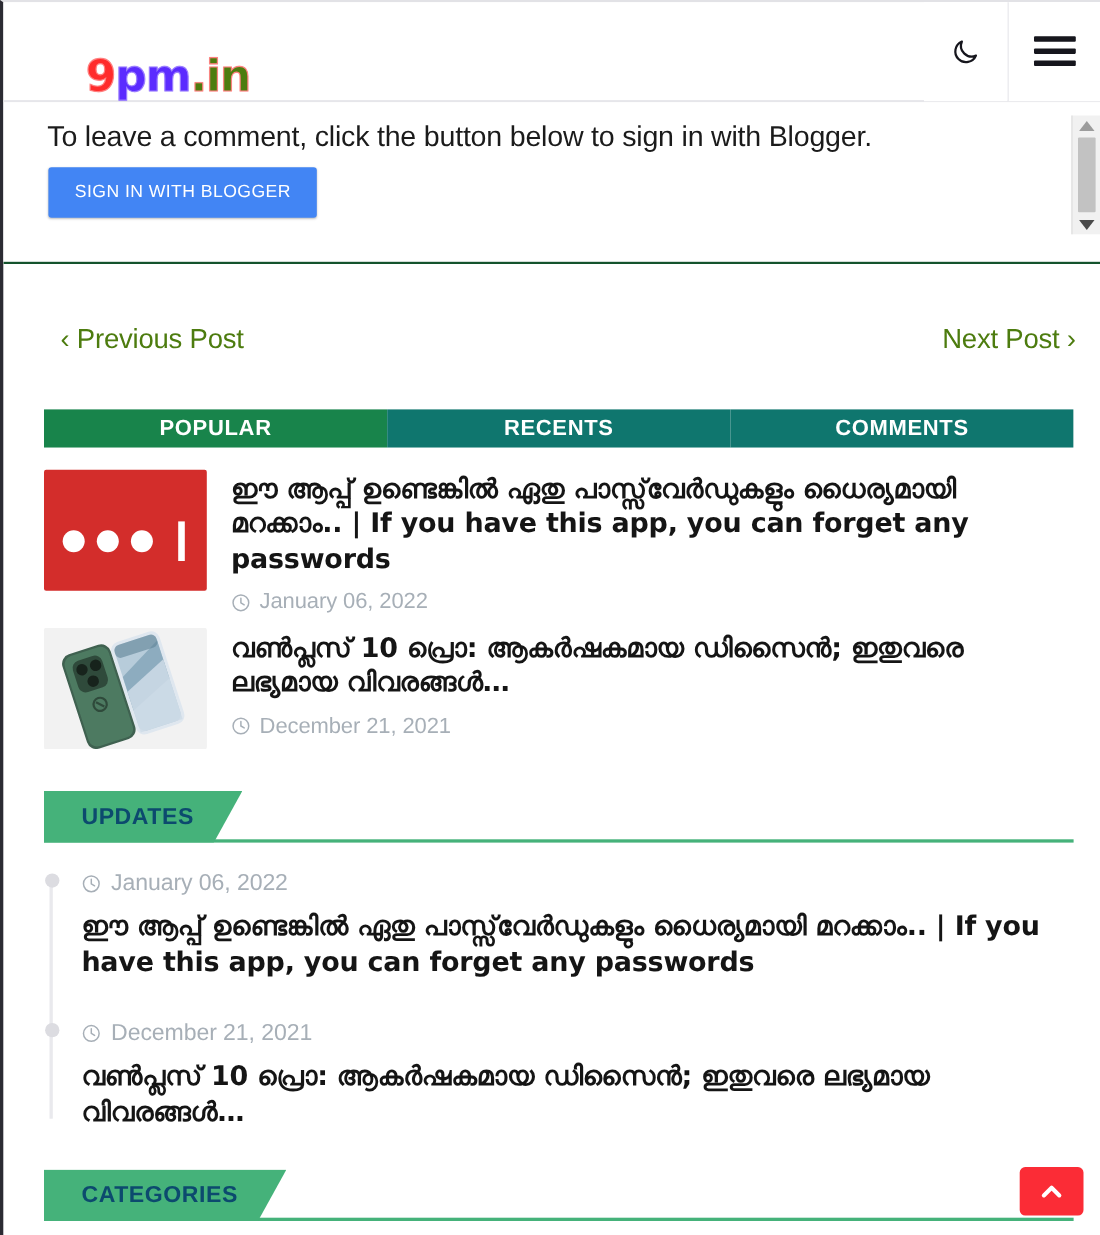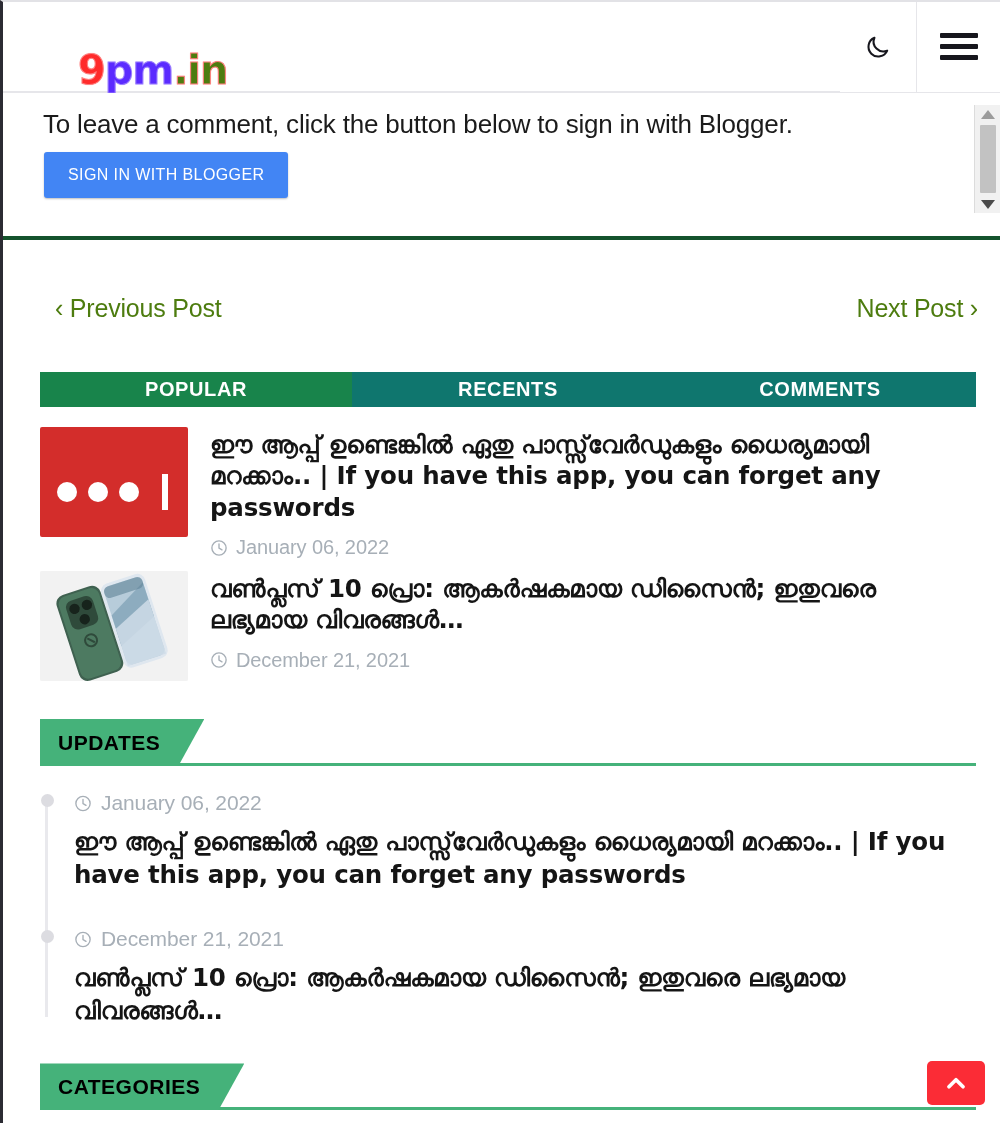--- a/index.html
+++ b/index.html
@@ -90,21 +90,21 @@
     background: #16161d;
     border-radius: 1px;
   }
 
   
   .comment-frame {
     position: relative;
     margin: 0;
     height: 147px;
     background: #ffffff;
-    border-bottom: 4px solid #14532d;
+    border-bottom: 2px solid #14532d;
   }
   .comment-text {
     position: absolute;
     left: 40px;
     top: 16px;
     font-size: 26px;
     color: #1b1b1b;
     font-family: "Liberation Sans", sans-serif;
     letter-spacing: -0.2px;
   }
@@ -254,23 +254,23 @@
   
   .sec-head {
     position: relative;
     margin: 0 24px 0 37px;
     height: 47px;
   }
   .sec-tag {
     position: absolute;
     left: 0; top: 0;
     height: 47px;
-    padding: 0 44px 0 18px;
+    padding: 0 44px 0 34px;
     background: #45b27a;
-    color: #000000;
+    color: #0c4a6e;
     font-size: 21px;
     font-weight: bold;
     letter-spacing: 0.5px;
     display: flex;
     align-items: center;
     clip-path: polygon(0 0, 100% 0, calc(100% - 26px) 100%, 0 100%);
     text-align: right;
   }
   .sec-rule {
     position: absolute;

